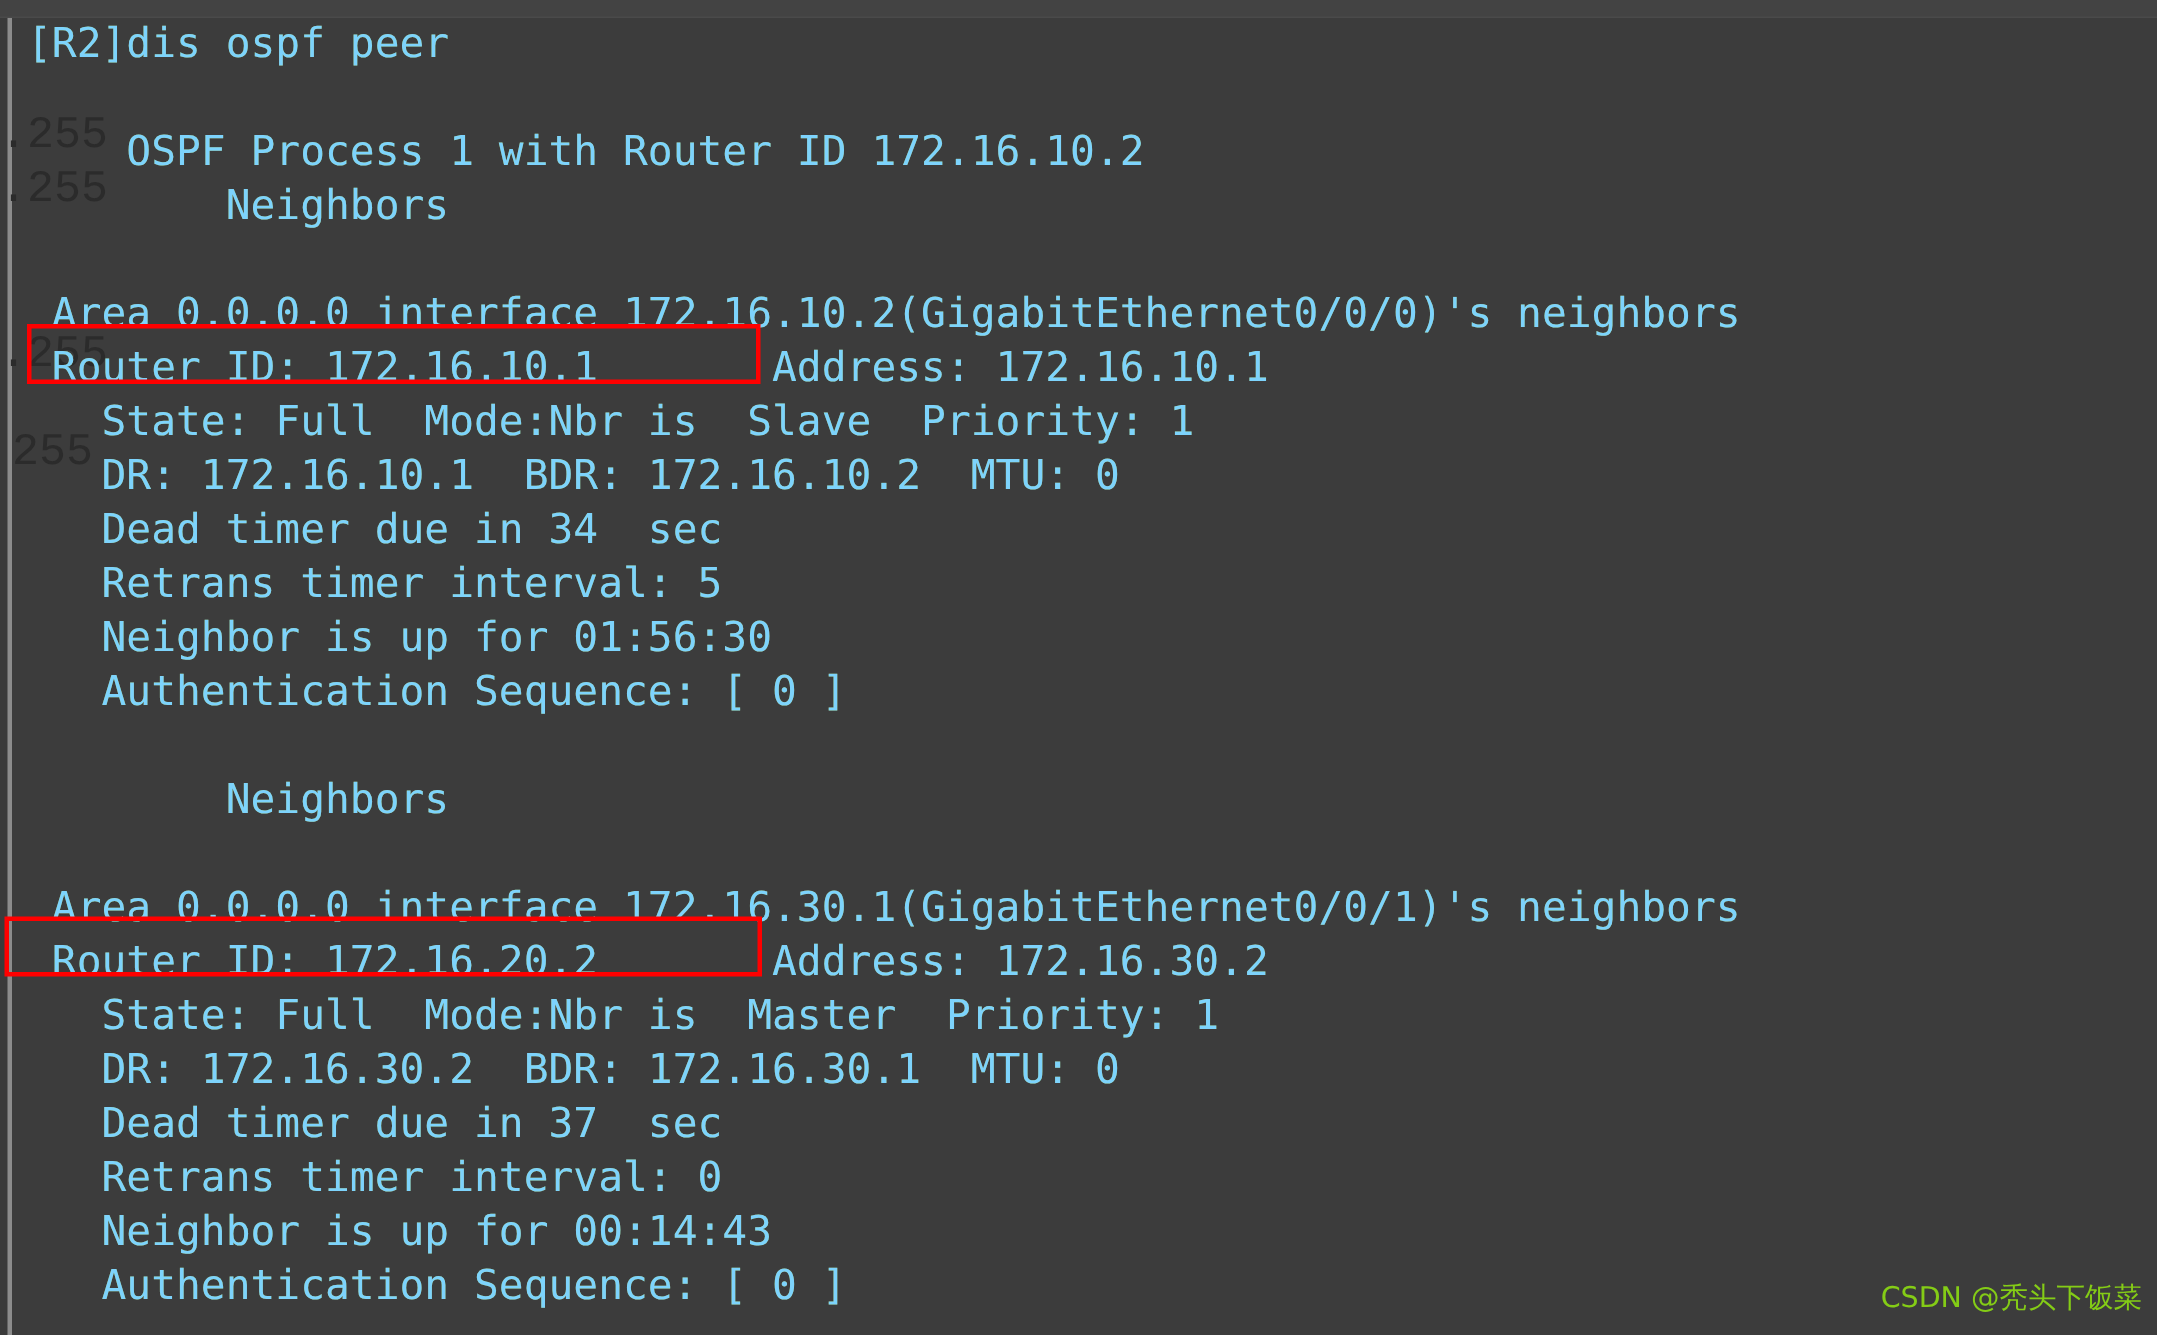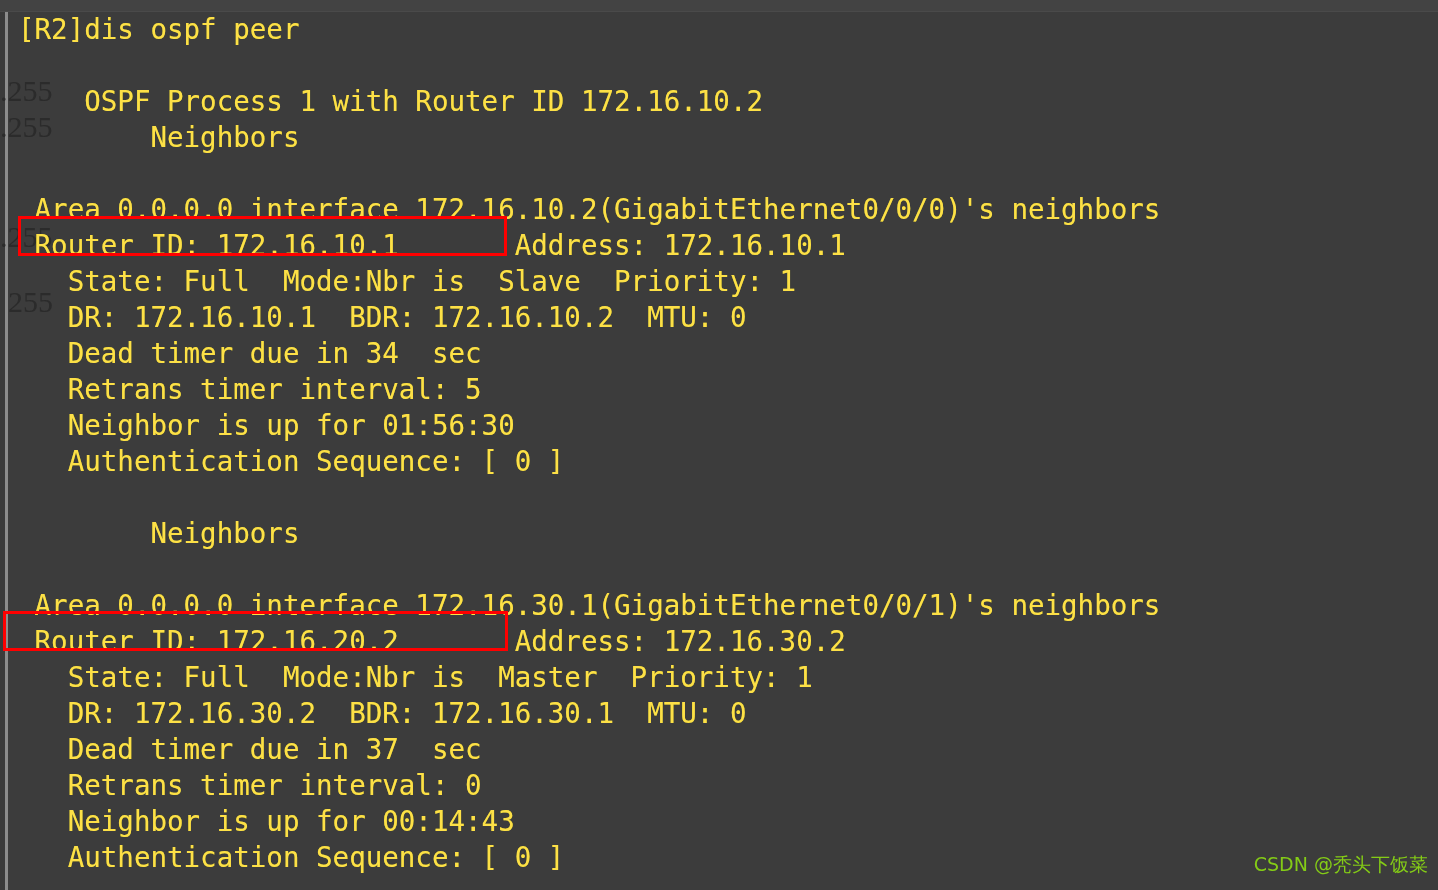--- a/index.html
+++ b/index.html
@@ -31,32 +31,32 @@
     background:#8c8c8c;
   }
   .edge-dark{
     position:absolute;left:0;top:11px;width:5px;height:879px;
     background:#3a3a3a;
   }
 
   
   .ghost{
     position:absolute;
-    font-family:Liberation Serif, serif;
+    font-family:Liberation Mono, monospace;
     font-size:30px;color:#2b2b2b;white-space:nowrap;
     letter-spacing:0px;
   }
 
   
   .term{
     position:absolute;left:0;top:11px;
     width:1438px;
     font-family:"DejaVu Sans Mono","Liberation Mono",monospace;
     font-size:27.5px;line-height:36px;
-    color:#fde047;
+    color:#7dd3fc;
     white-space:pre;
   }
   .term .line{
     height:36px;
     padding-left:18px;
     white-space:pre;
     text-shadow:0 0 0.4px rgba(230,230,0,.55);
   }
   .term .line.blank{color:transparent;}
 

